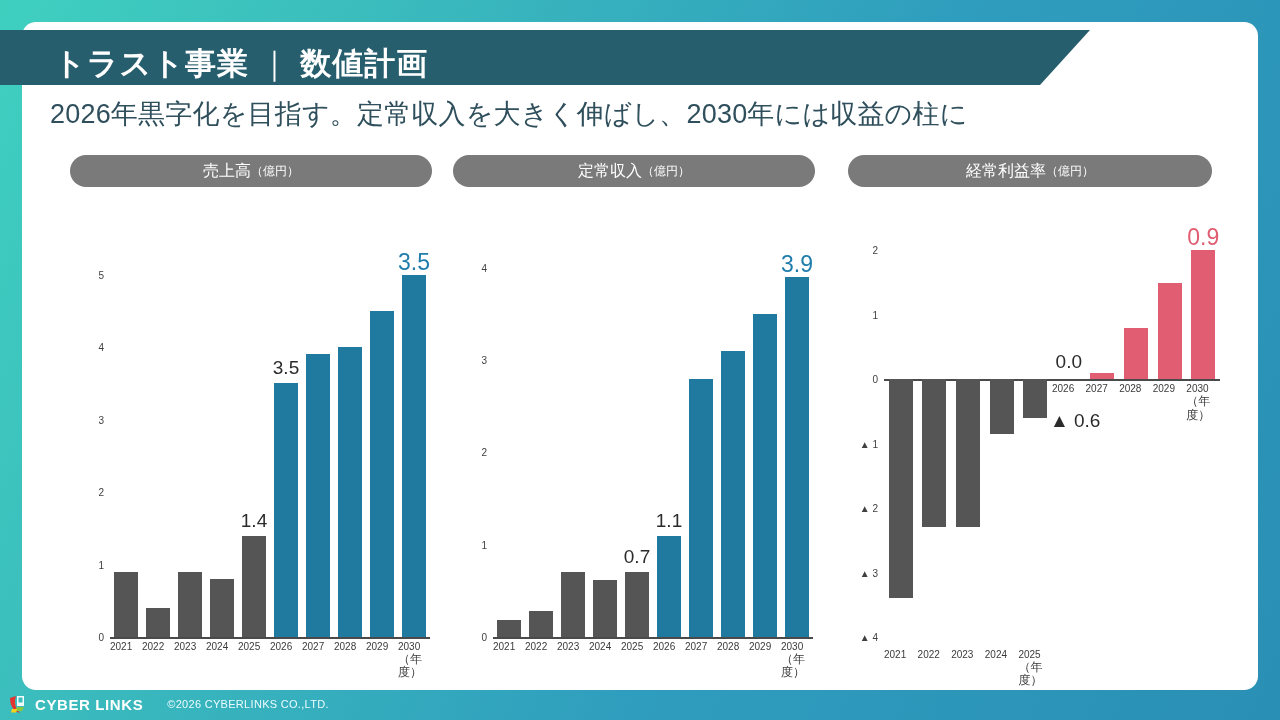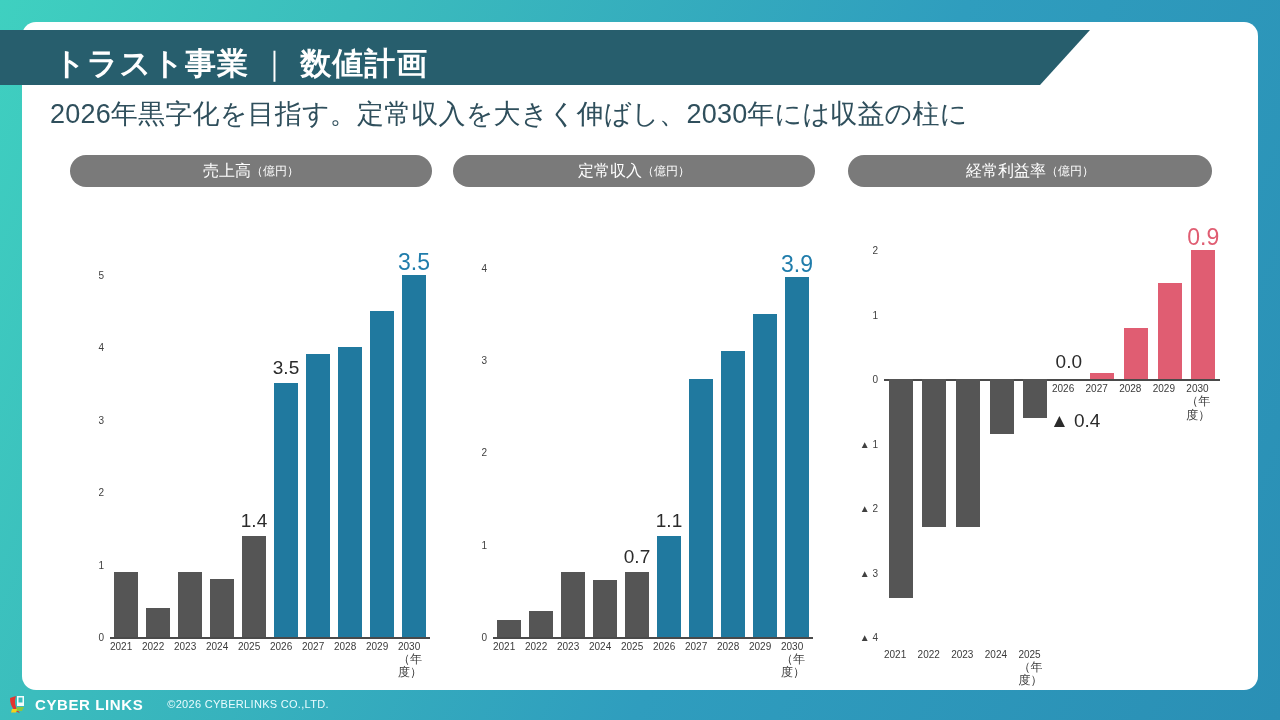--- a/index.html
+++ b/index.html
@@ -341,21 +341,21 @@
         <div class="xlab">2022</div>
         <div class="xlab">2023</div>
         <div class="xlab">2024</div>
         <div class="xlab">2025<span class="sub">（年度）</span></div>
         <div class="xlab" style="visibility: hidden;">2026</div>
         <div class="xlab" style="visibility: hidden;">2027</div>
         <div class="xlab" style="visibility: hidden;">2028</div>
         <div class="xlab" style="visibility: hidden;">2029</div>
         <div class="xlab" style="visibility: hidden;">2030</div>
       </div>
-      <div class="vlabel" style="left: 227.2px; top: 208.889px;">▲ 0.4</div>
+      <div class="vlabel" style="left: 227.2px; top: 208.889px;">▲ 0.6</div>
       <div class="vlabel" style="left: 220.8px; top: 150.222px;">0.0</div>
       <div class="vlabel big pink" style="left: 355.2px; top: 23.3333px;">0.9</div>
     </div>
 
 </div>
 
 <div id="footer">
   <div id="logo-mark">
     <svg width="22" height="20" viewBox="0 0 22 20">
       <path d="M2 4 C2 14, 8 18, 12 19 C7 14, 6 8, 8 2 Z" fill="#e2352f"></path>

